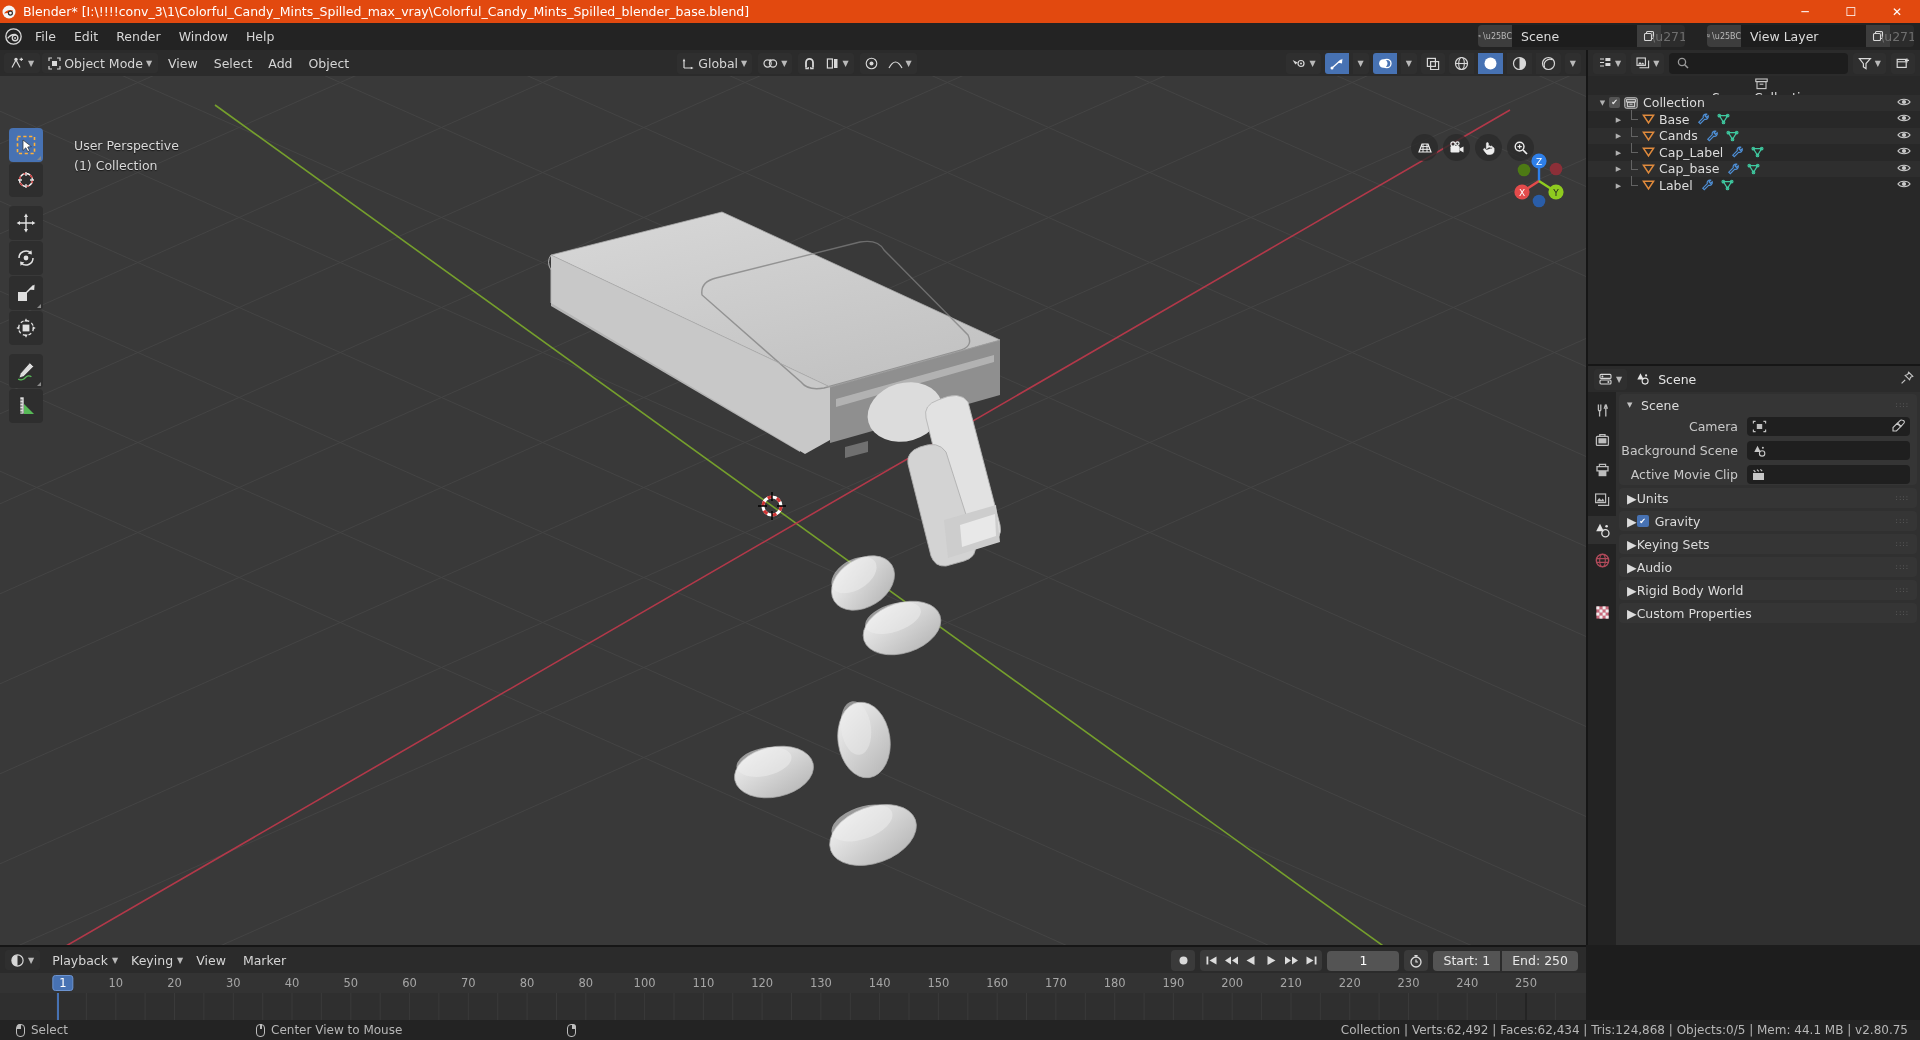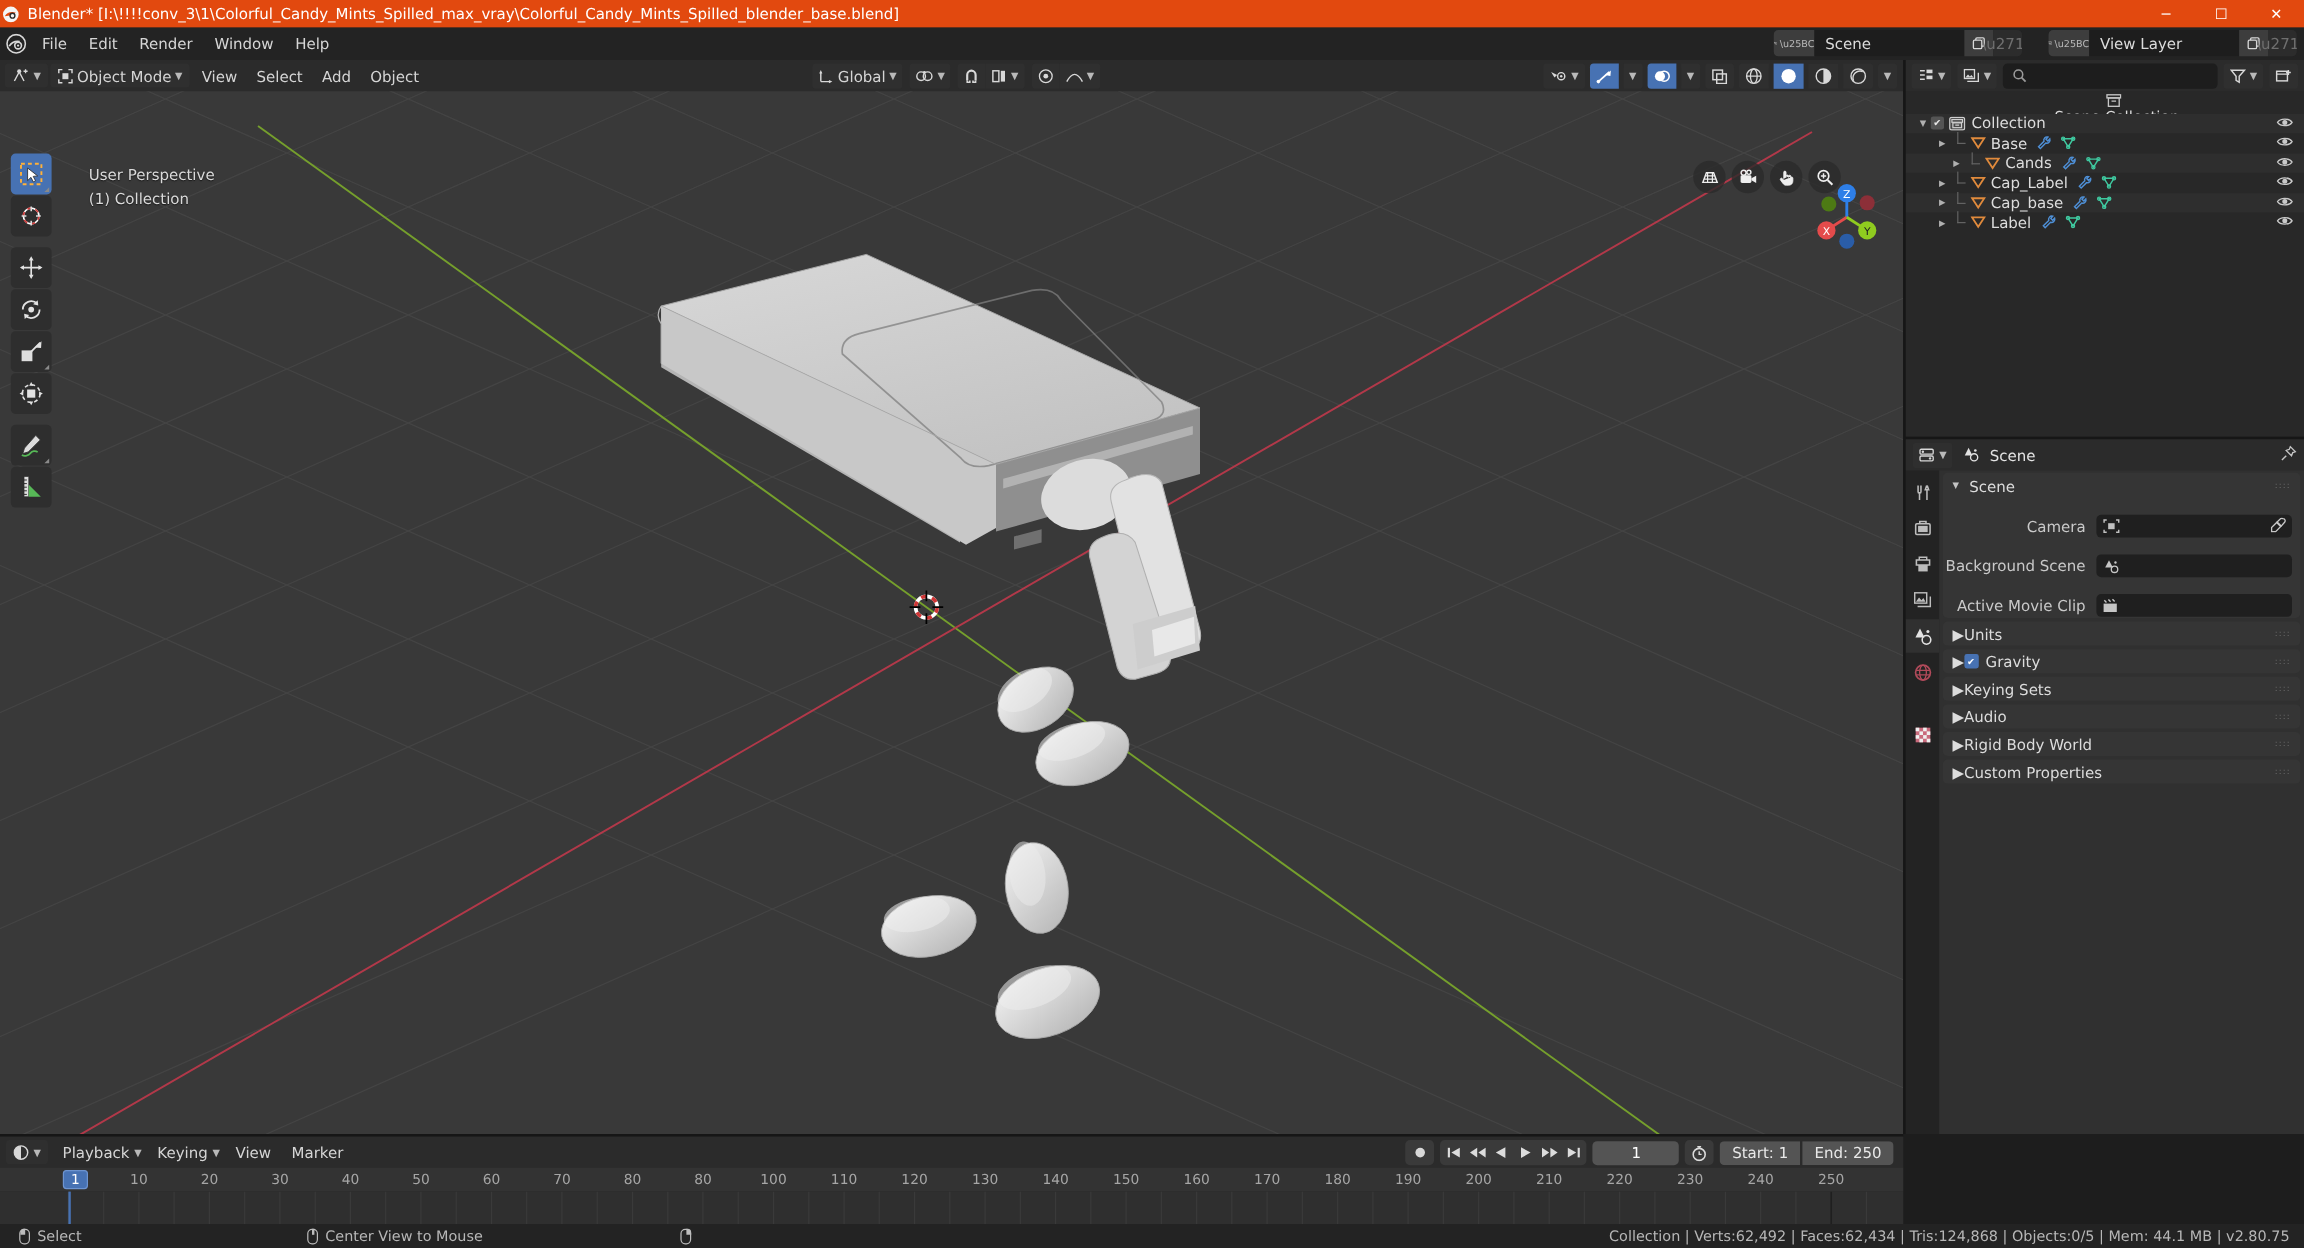--- a/index.html
+++ b/index.html
@@ -131,21 +131,21 @@
   .props-header{ height:26px; background:#2b2b2b; display:flex; align-items:center; padding:0 6px; gap:8px;}
   .props-tabs{ position:absolute; left:0; top:26px; width:28px; bottom:0; background:#232323;
                display:flex; flex-direction:column; align-items:center; padding-top:4px; gap:2px;}
   .ptab{ width:28px;height:28px; display:flex; align-items:center; justify-content:center; }
   .ptab.active{ background:#303030; }
   .props-body{ position:absolute; left:28px; top:26px; right:0; bottom:0; padding-top:2px; }
   .panel-hdr{ height:22px; display:flex; align-items:center; padding-left:8px; color:#dcdcdc; font-size:12.5px;}
   .panel-hdr .arr{ width:14px; color:#c3c3c3; font-size:7px;}
   .panel-box{ background:#353535; margin:0 3px 3px 3px; border-radius:4px; }
   .grip{ position:absolute; right:8px; color:#6f6f6f; letter-spacing:1px; font-size:7px; line-height:7px;}
-  .prow{ display:flex; align-items:center; height:21px; margin-bottom:3px;margin-top:12px; }
+  .prow{ display:flex; align-items:center; height:21px; margin-bottom:3px; }
   .plabel{ width:128px; text-align:right; padding-right:9px; color:#c9c9c9; font-size:12.5px; }
   .pfield{ flex:1; height:19px; background:#1f1f1f; border-radius:4px; margin-right:7px;
            display:flex; align-items:center; padding:0 5px; position:relative; }
   .pfield .eyed{ position:absolute; right:5px; }
   .subpanel{ height:20px; display:flex; align-items:center; color:#dcdcdc; font-size:12.5px;
              padding-left:8px; position:relative; }
   .sub-ck{ width:12px;height:12px;background:#4772b3;border-radius:2px;margin-right:6px;
            display:flex;align-items:center;justify-content:center; }
   .sub-ck:after{ content:"\2714"; font-size:8px;color:#fff; }
 
@@ -739,21 +739,21 @@
           </svg>
         </span>
         <span class="eye">
           <svg width="14" height="12" viewBox="0 0 14 12">
             <path d="M0.9 6 C3.2 2.4 10.8 2.4 13.1 6 C10.8 9.6 3.2 9.6 0.9 6Z" fill="none" stroke="#c9c9c9" stroke-width="1.1"></path>
             <circle cx="7" cy="6" r="2.1" fill="#c9c9c9"></circle>
           </svg>
         </span>
       </div>
 
-      <div class="orow alt" style="padding-left:36px;">
+      <div class="orow alt" style="padding-left:24px;">
         <span class="disc tri-right"></span>
         <span class="treeline"></span>
         <span style="display:flex;">
           <svg width="13" height="12" viewBox="0 0 13 12">
               <path d="M1.4 2.2h10.2L6.5 10Z" fill="none" stroke="#e08a3c" stroke-width="1.5"></path>
             </svg>
         </span>
         <span class="obj-name">Cands</span>
         <span style="display:flex;margin-right:7px;">
           <svg width="13" height="12" viewBox="0 0 13 12">

